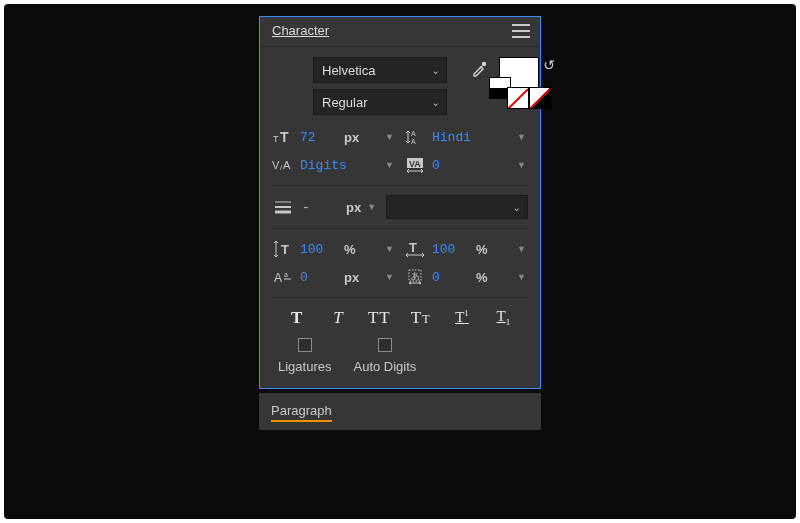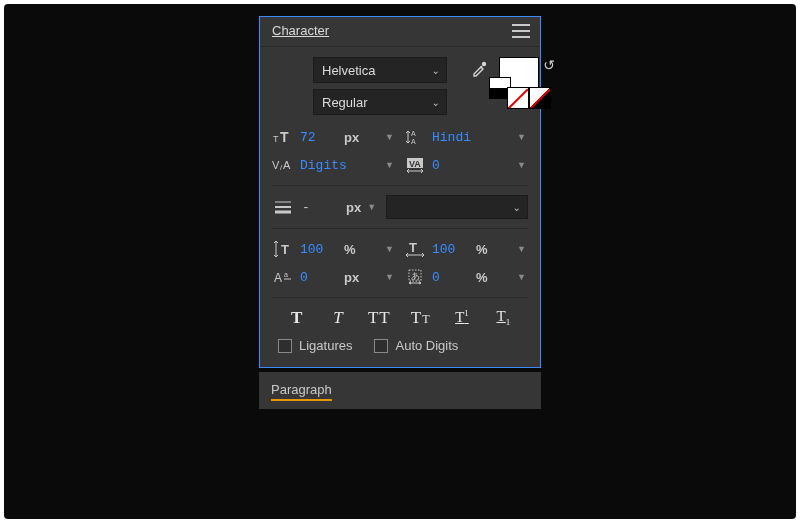--- a/index.html
+++ b/index.html
@@ -130,21 +130,21 @@
     display:flex; justify-content:space-around; margin:10px 4px 10px 4px;
     color:#e8e8e8; font-family:"Times New Roman",serif; font-size:17px;
   }
   .style-btn { width:30px; text-align:center; cursor:pointer; }
   .italic { font-style:italic; }
   .smallcaps { font-variant:small-caps; letter-spacing:1px;}
   .sup { font-size:15px;text-decoration:underline; }
   .sup sup, .sup sub { font-size:9px; }
 
   .check-row { display:flex; gap:22px; padding:0 6px; }
-  .check { display:flex; align-items:center; gap:7px; cursor:pointer; }
+  .check { display:flex; align-items:center; gap:7px; cursor:pointer;flex-direction:column; }
   .checkbox {
     width:14px; height:14px; border:1px solid #8a8a8a; background:#2e2e2e;
   }
 
   .collapse-header {
     padding:10px 4px 8px 12px;
   }
 
   svg { overflow:visible; }
 </style>

